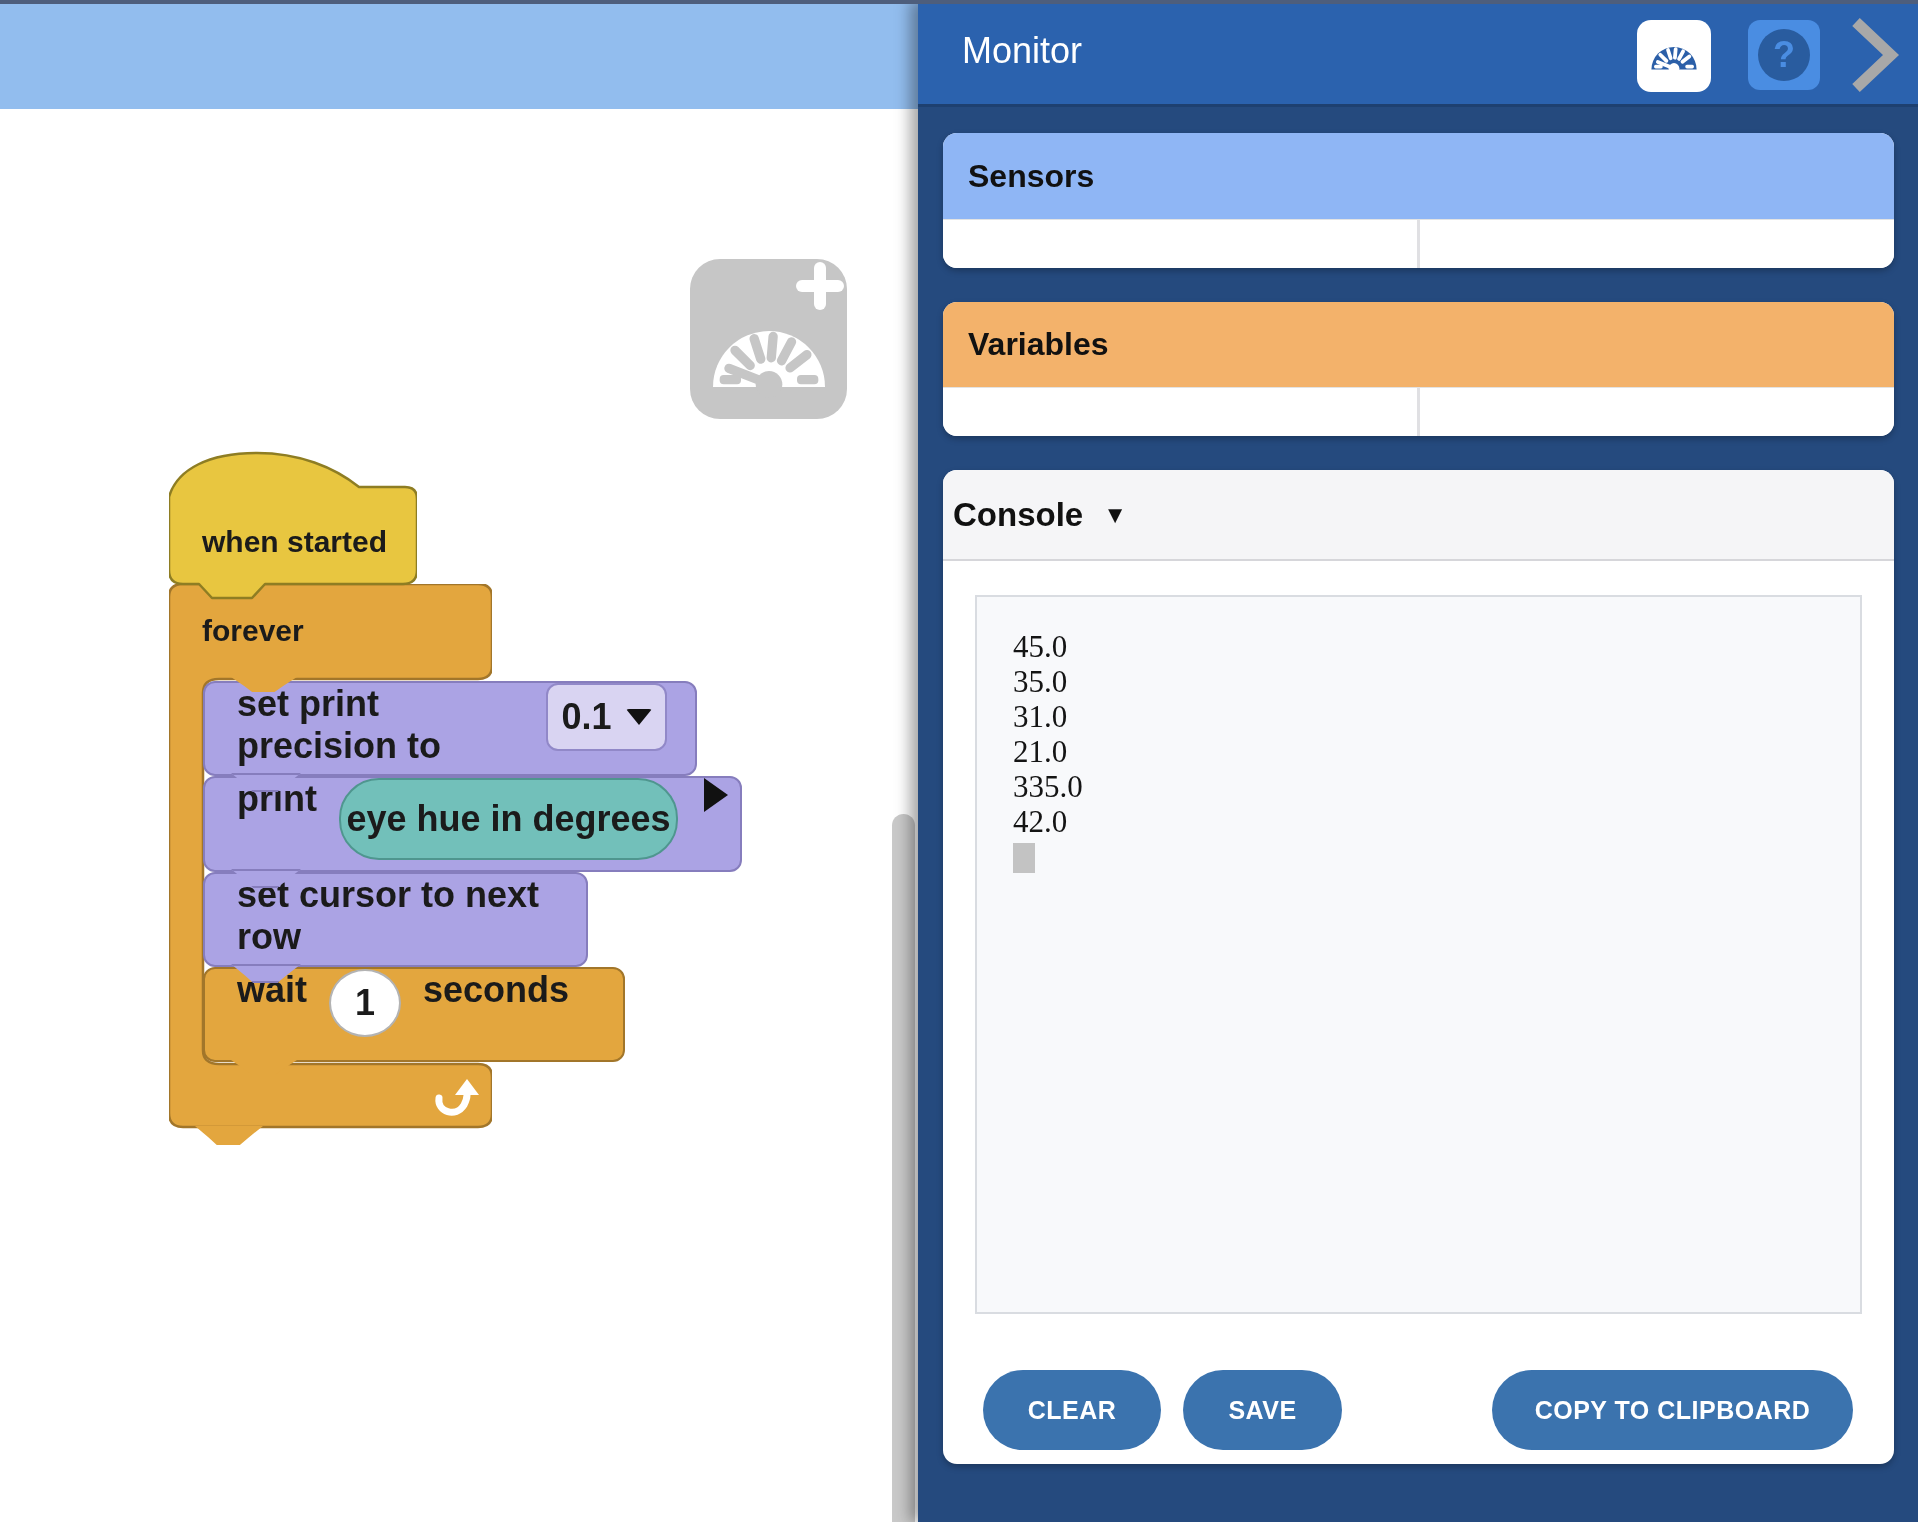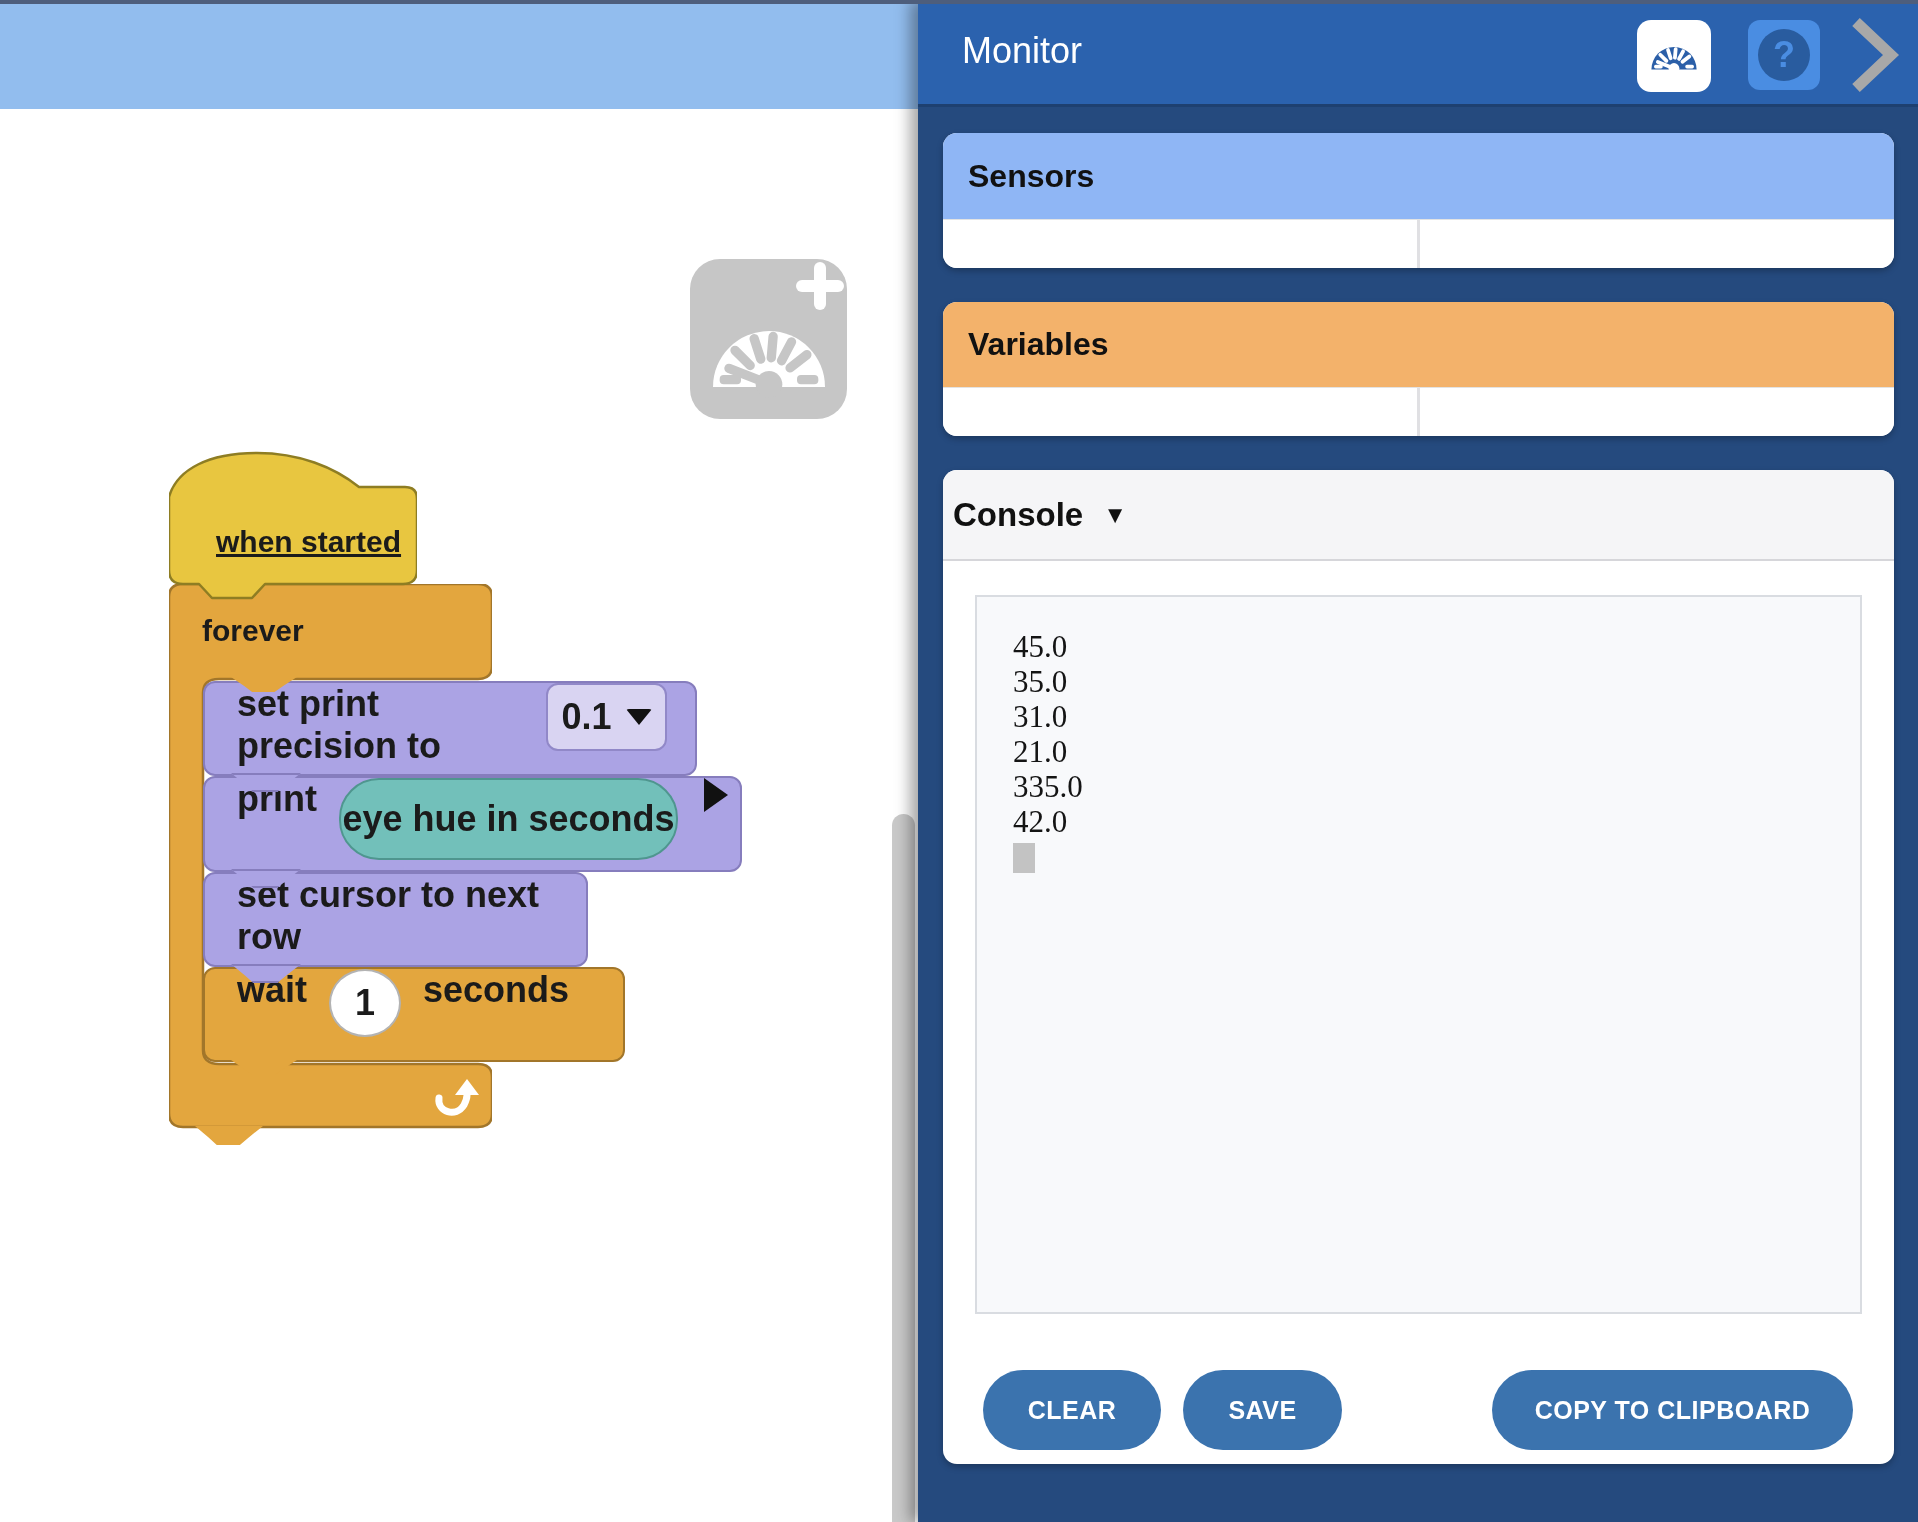--- a/index.html
+++ b/index.html
@@ -138,21 +138,21 @@
           <rect x="18" y="0" width="12" height="48" rx="6" fill="#fff"></rect>
           <rect x="0" y="18" width="48" height="12" rx="6" fill="#fff"></rect>
         </svg>
       </span>
     </div>
 
     <div class="abs hat-block">
       <svg width="248" height="150" viewBox="0 0 248 150">
         <path d="M0 46 C8 18 40 2 88 2 C130 2 165 16 190 36 L236 36 Q248 36 248 48 L248 119 Q248 133 234 133 L96 133 L83 147 L43 147 L30 133 L14 133 Q0 133 0 119 Z" fill="#e8c640" stroke="#8e7d23" stroke-width="2.5" stroke-linejoin="round"></path>
       </svg>
-      <span class="block-label" style="left:47px;top:74px;text-decoration:underline;">when started</span>
+      <span class="block-label" style="left:33px;top:74px;">when started</span>
     </div>
 
     <div class="abs forever-block">
       <svg width="323" height="545" viewBox="0 0 323 545">
         <path d="M14 0 L309 0 Q323 0 323 13 L323 82 Q323 95 309 95 L50 95 Q34 95 34 109 L34 466 Q34 480 50 480 L309 480 Q323 480 323 493 L323 530 Q323 543 309 543 L14 543 Q0 543 0 529 L0 13 Q0 0 14 0 Z" fill="#e3a63e" stroke="#a2762a" stroke-width="2.5" stroke-linejoin="round"></path>
       </svg>
       <span class="block-label" style="left:33px;top:30px;">forever</span>
     </div>
 
     <div class="abs loop-arrow">
@@ -166,21 +166,21 @@
       <span>set print precision to</span>
       <span class="dropdown-field">
         <span>0.1</span>
         <span class="dd-arrow"></span>
       </span>
     </div>
 
     <div class="abs stack-block purple blk-print">
       <span>print</span>
       <span class="teal-pill">
-        <span>eye hue in seconds</span>
+        <span>eye hue in degrees</span>
       </span>
       <span class="expand-arrow"></span>
     </div>
 
     <div class="abs stack-block purple blk-cursor">
       <span>set cursor to next row</span>
     </div>
 
     <div class="abs stack-block orangeb blk-wait">
       <span>wait</span>

